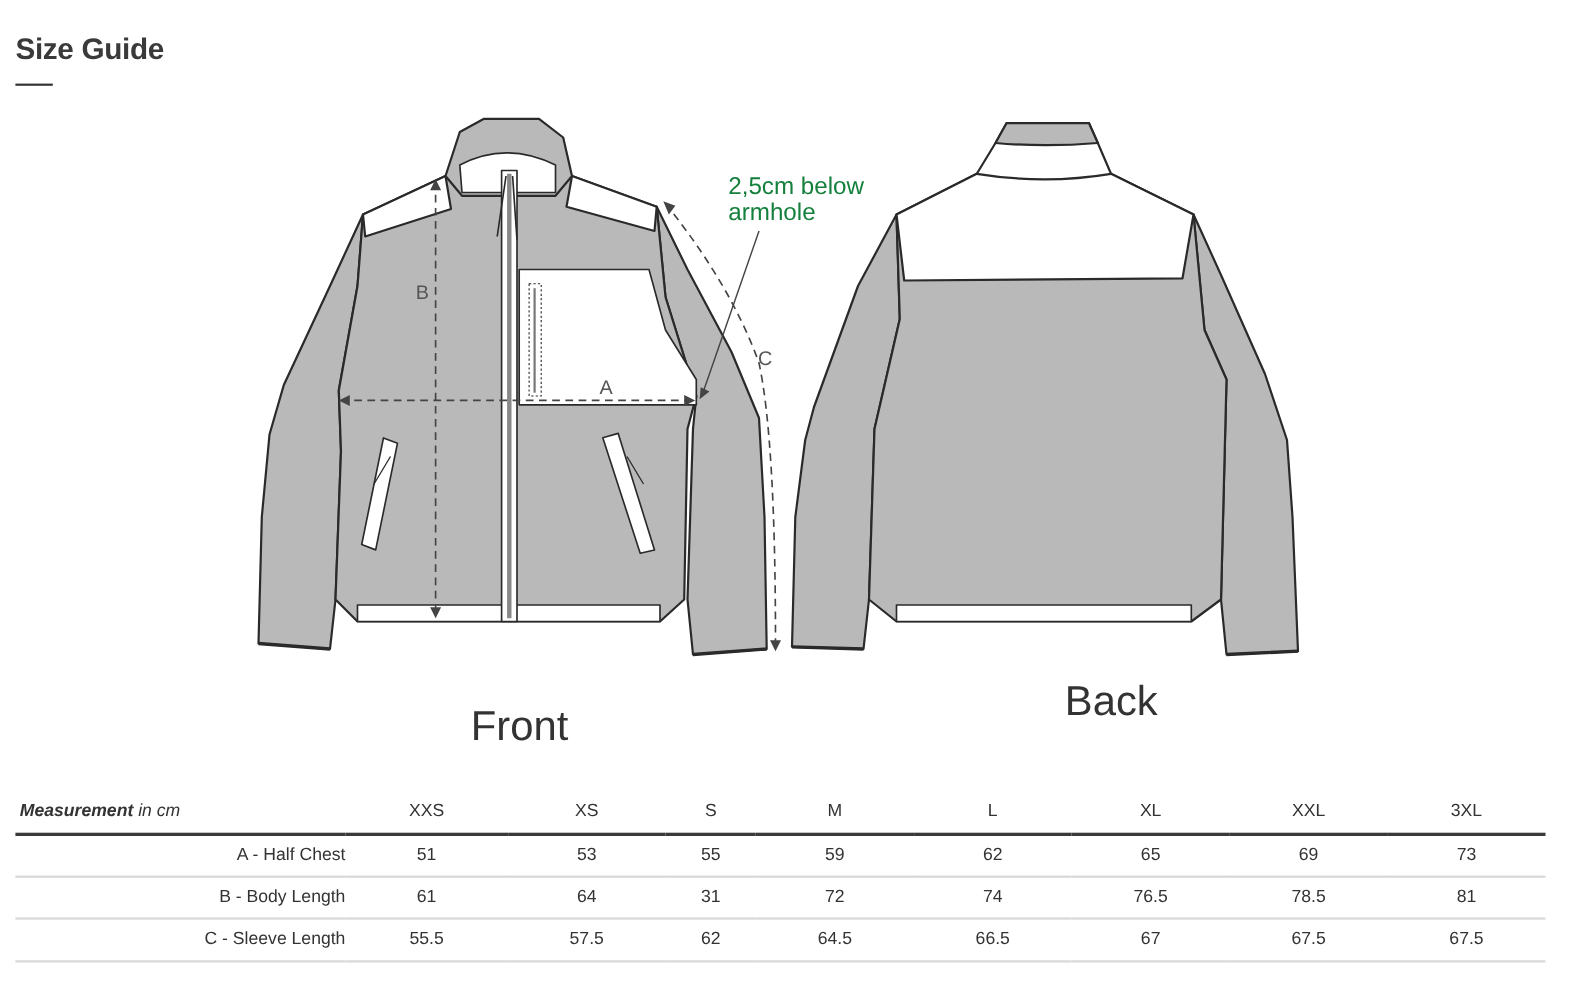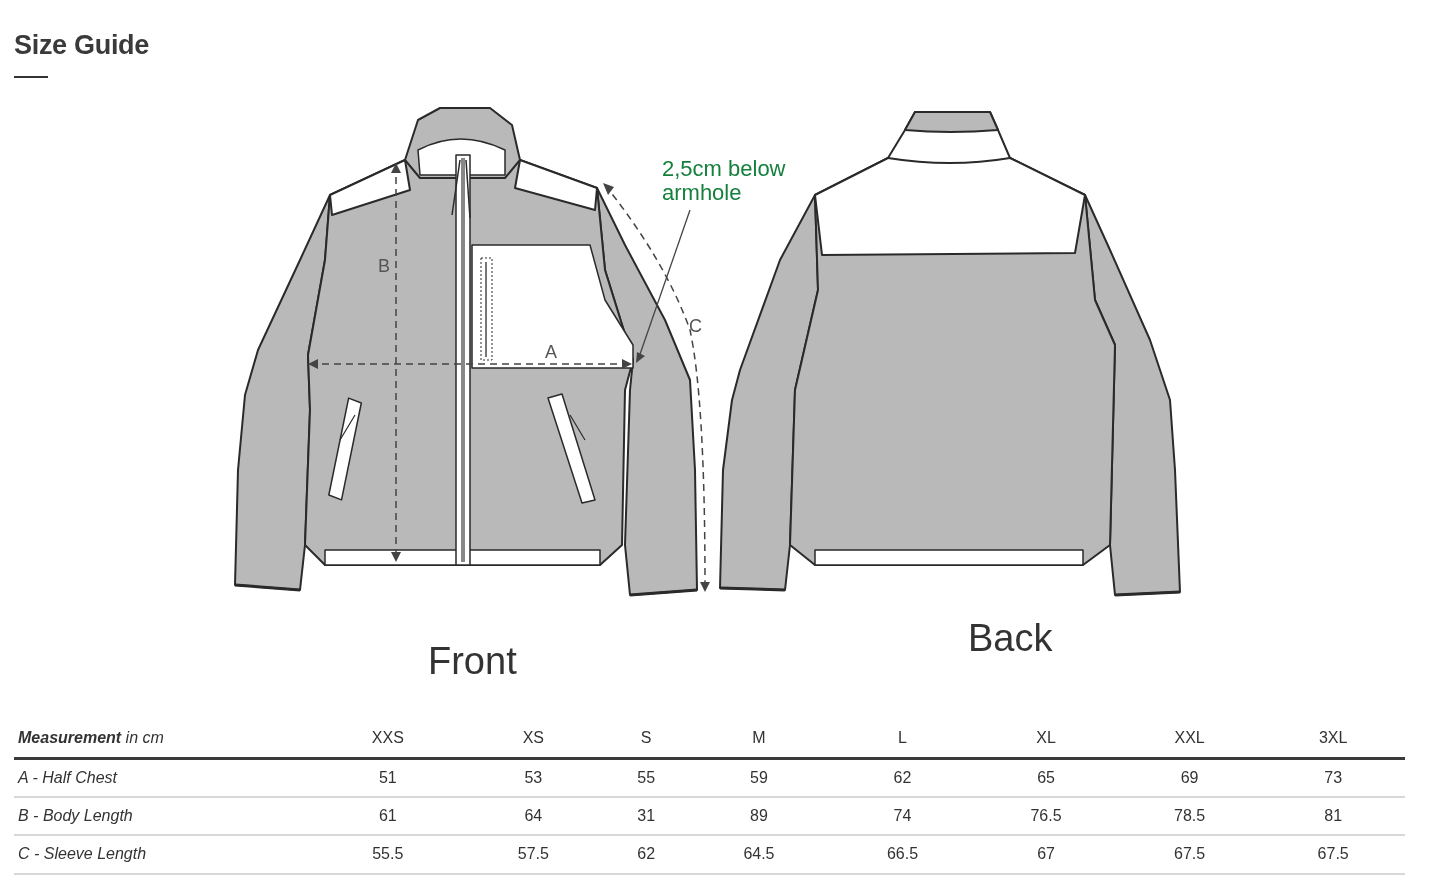--- a/index.html
+++ b/index.html
@@ -21,21 +21,21 @@
   .letter { position: absolute; font-size: 18px; color: #555; }
   .letter-a { left: 545px; top: 342px; }
   .letter-b { left: 378px; top: 256px; }
   .letter-c { left: 689px; top: 316px; }
 
   table.size-table { position: absolute; left: 14px; top: 718px; width: 1391px; border-collapse: collapse; font-size: 16px; color: #333; }
   .size-table th { font-weight: normal; text-align: center; height: 40px; vertical-align: middle; border-bottom: 3px solid #3a3a3a; padding-top: 2px; }
   .size-table th.first { text-align: left; padding-left: 4px; width: 300px; font-style: italic; }
   .size-table th b { font-weight: bold; }
   .size-table td { text-align: center; height: 38.5px; border-bottom: 2px solid #d8d8d8; vertical-align: middle; }
-  .size-table td.first { text-align: left; padding-left: 4px; font-style: italic; }
+  .size-table td.first { text-align: right; padding-left: 4px; }
 </style>
 </head>
 <body>
 
 <div class="title">Size Guide</div>
 <div class="title-rule"></div>
 
 <div class="illustration">
   <svg width="1438" height="570" viewBox="0 95 1438 570">
 
@@ -135,21 +135,21 @@
       <td>62</td>
       <td>65</td>
       <td>69</td>
       <td>73</td>
     </tr>
     <tr>
       <td class="first">B - Body Length</td>
       <td>61</td>
       <td>64</td>
       <td>31</td>
-      <td>89</td>
+      <td>72</td>
       <td>74</td>
       <td>76.5</td>
       <td>78.5</td>
       <td>81</td>
     </tr>
     <tr>
       <td class="first">C - Sleeve Length</td>
       <td>55.5</td>
       <td>57.5</td>
       <td>62</td>

